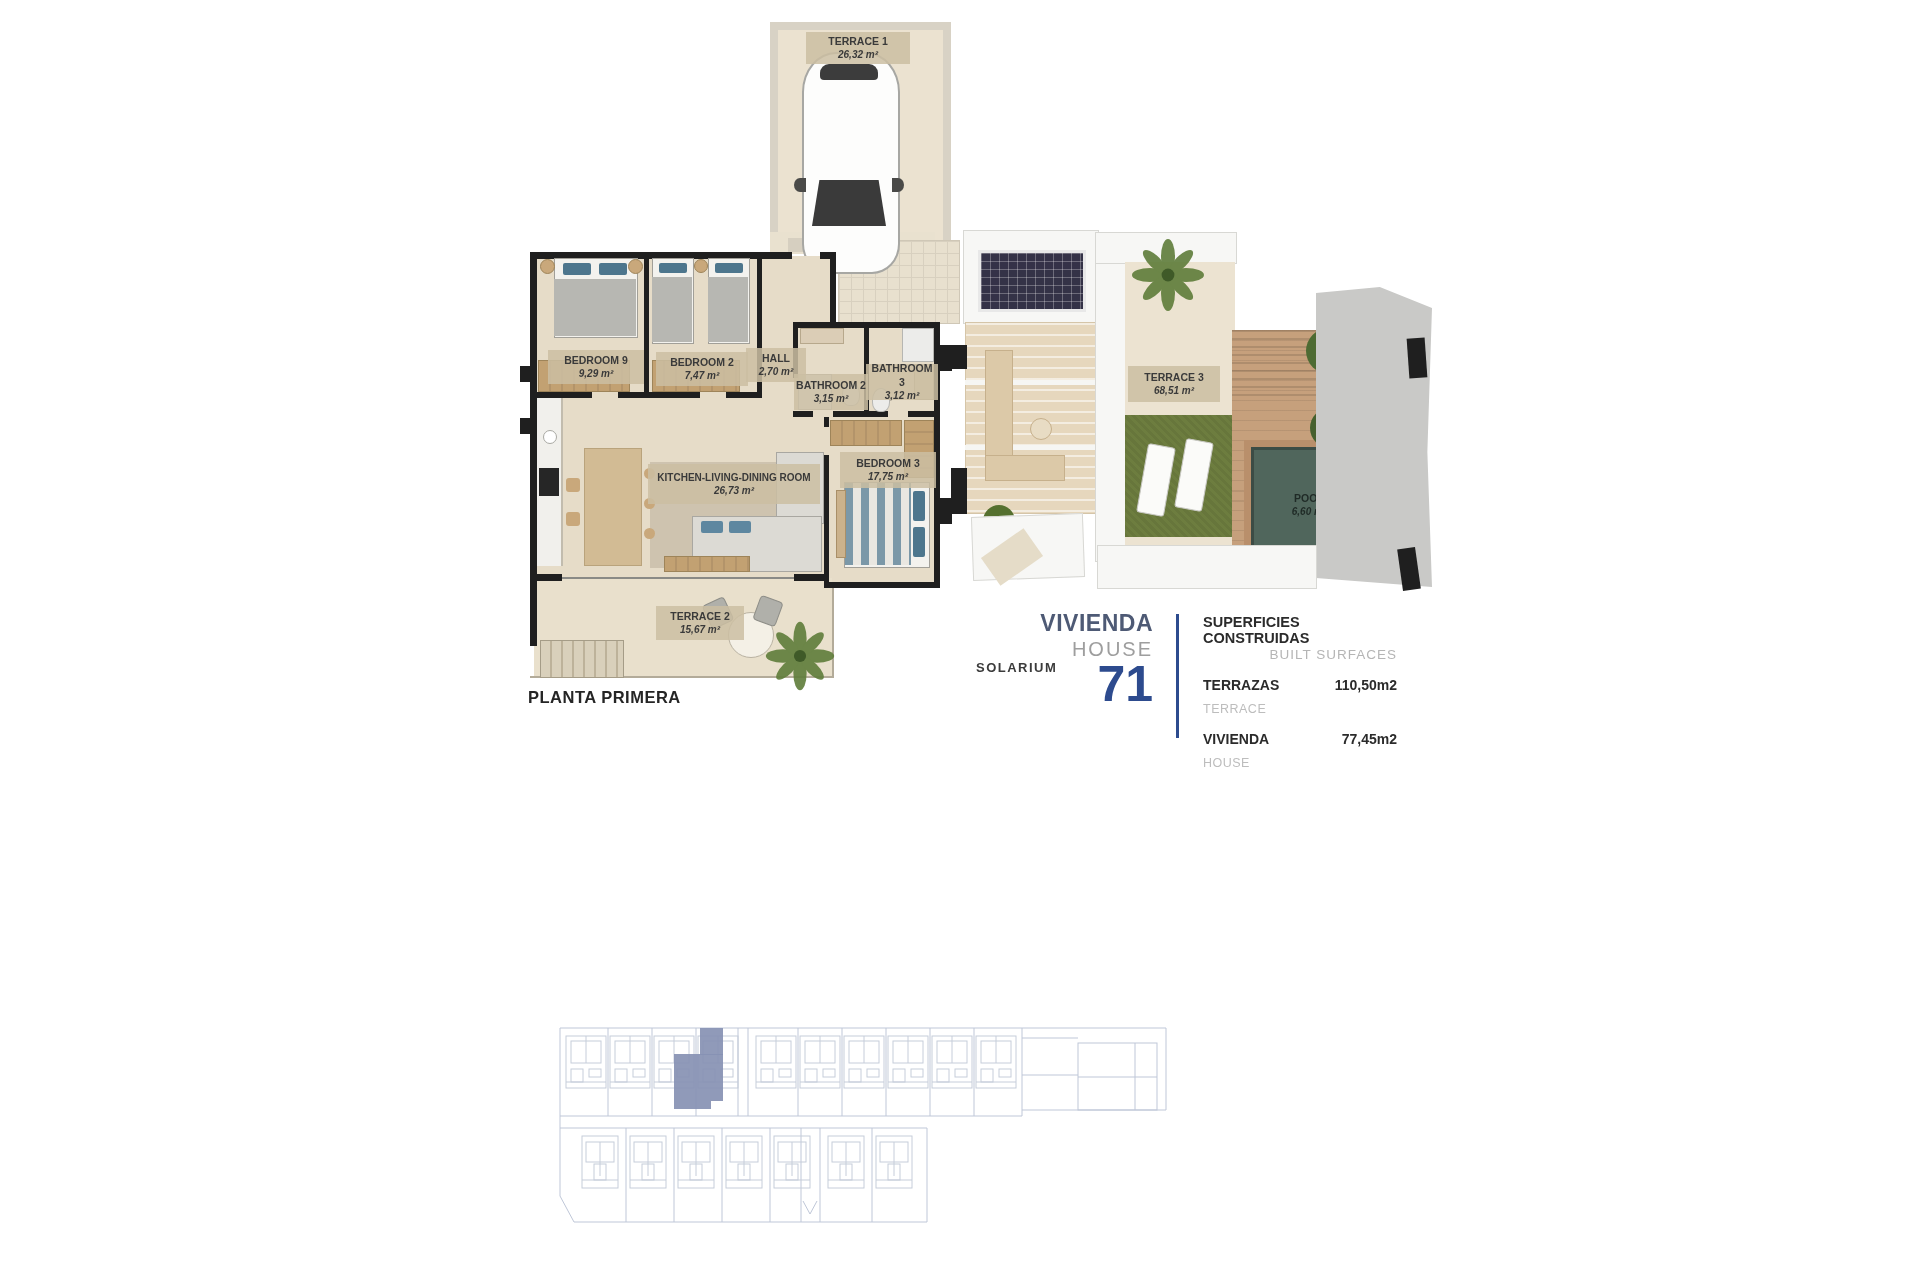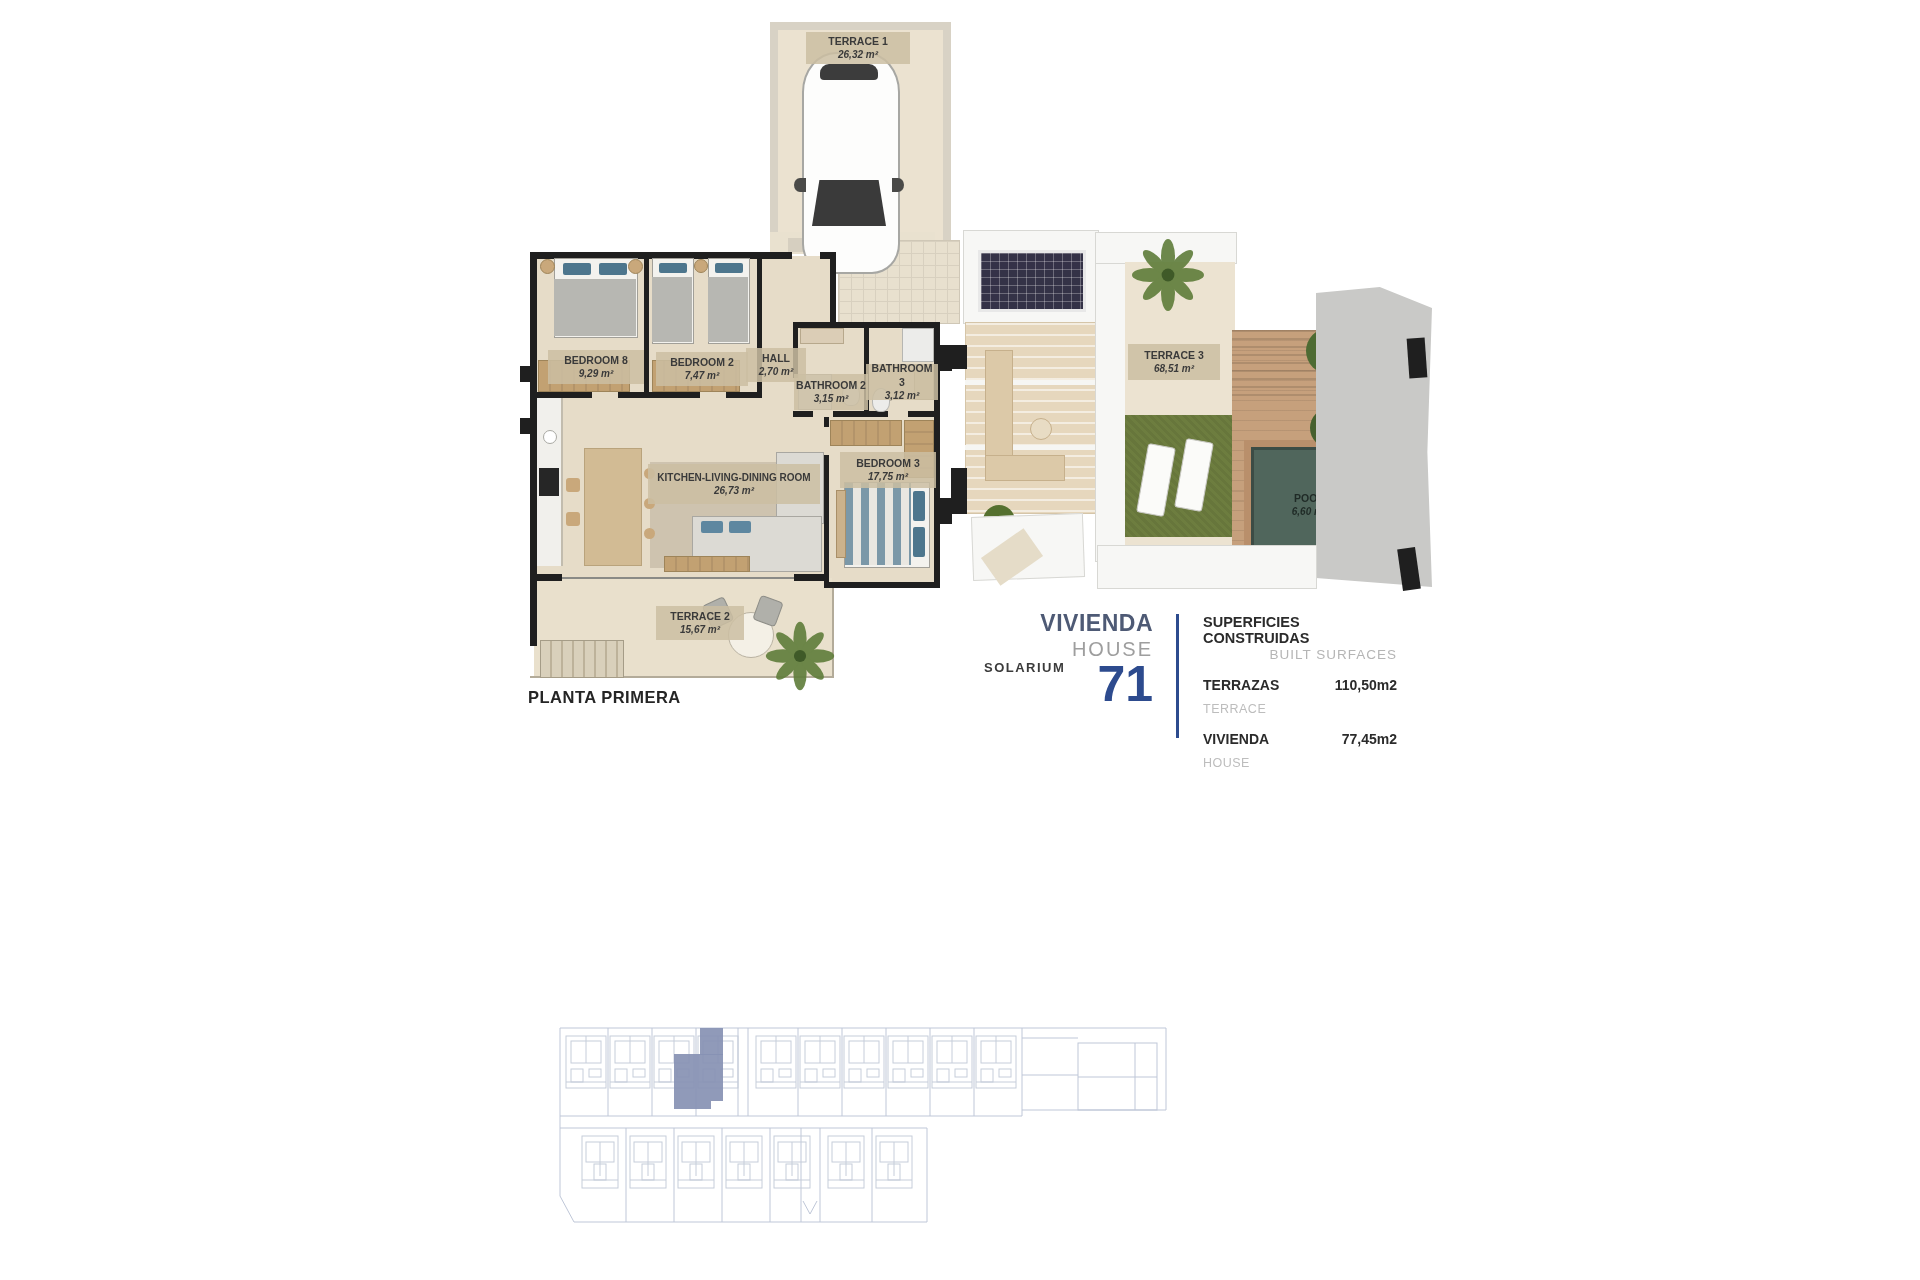--- a/index.html
+++ b/index.html
@@ -176,21 +176,21 @@
         <ellipse cx="26.5" cy="26.5" rx="3" ry="8" transform="rotate(-45 26.5 26.5)"></ellipse>
       </g>
       <circle cx="20" cy="20" r="3.2" fill="#3f5a28"></circle>
     </svg>
 
     <div class="rlabel" style="left:806px;top:32px;width:100px;height:30px;">
       <span>TERRACE 1</span>
       <span class="rl2">26,32 m²</span>
     </div>
     <div class="rlabel" style="left:548px;top:350px;width:92px;height:32px;">
-      <span>BEDROOM 8</span>
+      <span>BEDROOM 9</span>
       <span class="rl2">9,29 m²</span>
     </div>
     <div class="rlabel" style="left:656px;top:352px;width:88px;height:32px;">
       <span>BEDROOM 2</span>
       <span class="rl2">7,47 m²</span>
     </div>
     <div class="rlabel" style="left:746px;top:348px;width:56px;height:32px;">
       <span>HALL</span>
       <span class="rl2">2,70 m²</span>
     </div>
@@ -276,26 +276,26 @@
         <ellipse cx="11" cy="20" rx="9" ry="3.5"></ellipse>
         <ellipse cx="29" cy="20" rx="9" ry="3.5"></ellipse>
         <ellipse cx="13.5" cy="13.5" rx="3" ry="8" transform="rotate(-45 13.5 13.5)"></ellipse>
         <ellipse cx="26.5" cy="13.5" rx="3" ry="8" transform="rotate(45 26.5 13.5)"></ellipse>
         <ellipse cx="13.5" cy="26.5" rx="3" ry="8" transform="rotate(45 13.5 26.5)"></ellipse>
         <ellipse cx="26.5" cy="26.5" rx="3" ry="8" transform="rotate(-45 26.5 26.5)"></ellipse>
       </g>
       <circle cx="20" cy="20" r="3.2" fill="#3f5a28"></circle>
     </svg>
 
-    <div class="rlabel" style="left:1128px;top:344px;width:88px;height:34px;">
+    <div class="rlabel" style="left:1128px;top:366px;width:88px;height:34px;">
       <span>TERRACE 3</span>
       <span class="rl2">68,51 m²</span>
     </div>
 
-    <div class="solarium-caption" style="left:976px;top:660px;margin-left:8px;">SOLARIUM</div>
+    <div class="solarium-caption" style="left:976px;top:660px;">SOLARIUM</div>
   </section>
 
   <section>
     <div class="unit-block">
       <div class="unit-es">VIVIENDA</div>
       <div class="unit-en">HOUSE</div>
       <div class="unit-no">71</div>
     </div>
     <div class="divider"></div>
     <div class="surfaces">

